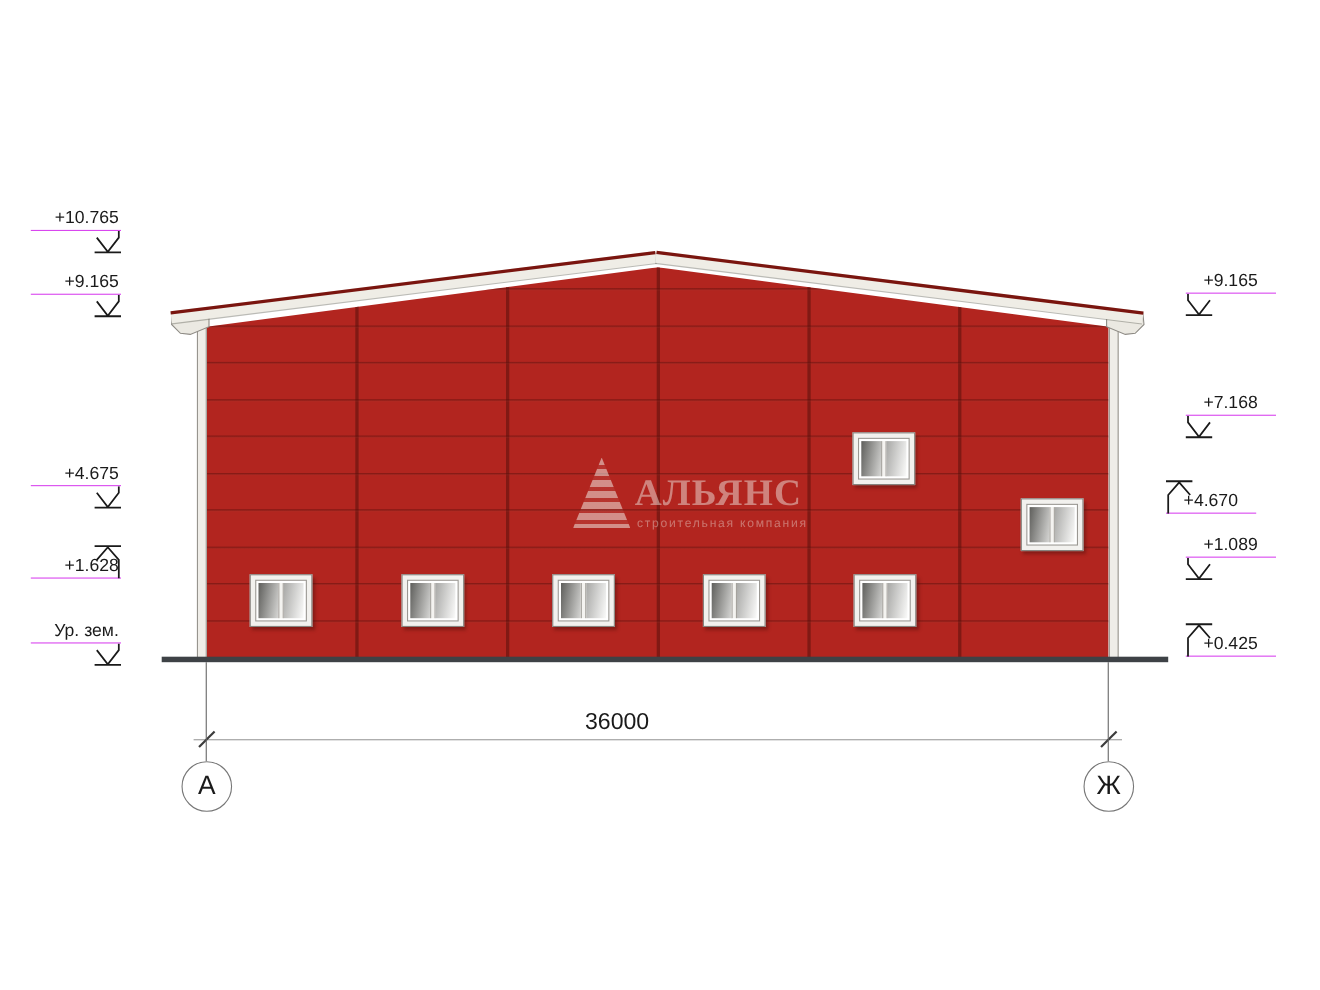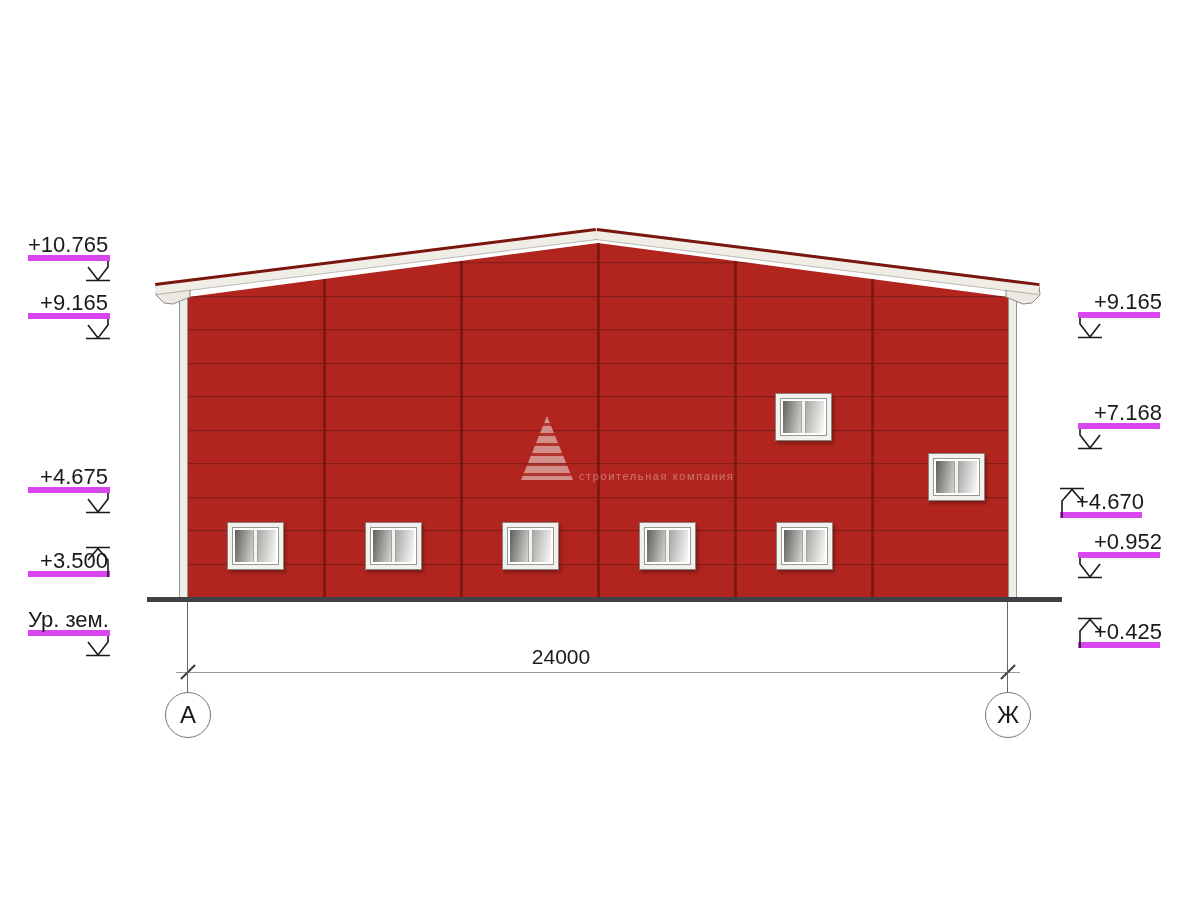--- a/index.html
+++ b/index.html
@@ -47,22 +47,22 @@
             background:repeating-linear-gradient(to bottom,
               rgba(238,230,224,.55) 0 7px, rgba(238,230,224,.08) 7px 10px); }
   .wm-brand { position:absolute; left:62px; top:18px; font-family:"Liberation Serif", serif;
               font-weight:bold; font-size:34px; letter-spacing:1px; color:rgba(236,226,220,.5);
               white-space:nowrap; }
   .wm-tag { position:absolute; left:64px; top:58px; font-size:11px; letter-spacing:1.6px;
             color:rgba(236,226,220,.42); white-space:nowrap; }
 
   
   .elev { position:absolute; width:82px; }
-  .elev-label { font-size:22px; line-height:21px; white-space:nowrap;
-                border-bottom:6px solid #d946ef;margin-top:46px; }
+  .elev-label { font-size:16px; line-height:21px; white-space:nowrap;
+                border-bottom:1px solid #d946ef; }
   .elev-l .elev-label { text-align:right; padding-right:2px; }
   .elev-r .elev-label { text-align:left; padding-left:16px; }
   .arr { position:absolute; }
   .arr-down { top:100%; }
   .arr-up { bottom:0; }
   .elev-l .arr { right:-1px; }
   .elev-r .arr { left:-1px; transform:scaleX(-1); }
 
   
   .dim-line { position:absolute; left:176px; top:672px; width:844px; height:1px; background:#9B9B9B; }
@@ -94,20 +94,21 @@
     <div class="hline" style="top:135px"></div>
     <div class="hline" style="top:168px"></div>
     <div class="hline" style="top:202px"></div>
     <div class="hline" style="top:235px"></div>
     <div class="hline" style="top:269px"></div>
     <div class="hline" style="top:302px"></div>
     <div class="hline" style="top:336px"></div>
 
     <div class="wm">
       <div class="wm-tri"></div>
+      <div class="wm-brand">АЛЬЯНС</div>
       <div class="wm-tag">строительная компания</div>
     </div>
 
     <div class="win" style="left:39px;  top:294px">
       <div class="sash">
           <div class="pane pane-a"></div>
           <div class="mull"></div>
           <div class="pane pane-b"></div>
         </div>
       </div>
@@ -165,21 +166,21 @@
   </svg>
 
   <div class="roof roof-left"></div>
   <div class="roof roof-right"></div>
 
   <div class="ground"></div>
 
   <div class="dim-line"></div>
   <div class="dim-tick" style="left:178px"></div>
   <div class="dim-tick" style="left:998px"></div>
-  <div class="dim-text">24000</div>
+  <div class="dim-text">36000</div>
 
   <div class="axline" style="left:187px"></div>
   <div class="axline" style="left:1007px"></div>
   <div class="axcircle" style="left:165px">А</div>
   <div class="axcircle" style="left:985px">Ж</div>
 
   <div class="elev elev-l" style="left:28px; top:188px">
     <div class="elev-label">+10.765</div>
     <svg class="arr arr-down" width="26" height="21" viewBox="0 0 26 21">
         <path d="M23 0 V6 L13 19 L3 6 M1 19.5 H25" stroke="#1a1a1a" stroke-width="1.6" fill="none"></path>
@@ -191,21 +192,21 @@
         <path d="M23 0 V6 L13 19 L3 6 M1 19.5 H25" stroke="#1a1a1a" stroke-width="1.6" fill="none"></path>
       </svg>
   </div>
   <div class="elev elev-l" style="left:28px; top:420px">
     <div class="elev-label">+4.675</div>
     <svg class="arr arr-down" width="26" height="21" viewBox="0 0 26 21">
         <path d="M23 0 V6 L13 19 L3 6 M1 19.5 H25" stroke="#1a1a1a" stroke-width="1.6" fill="none"></path>
       </svg>
   </div>
   <div class="elev elev-l" style="left:28px; top:504px">
-    <div class="elev-label">+3.500</div>
+    <div class="elev-label">+1.628</div>
     <svg class="arr arr-up" width="26" height="31" viewBox="0 0 26 31">
         <path d="M1 1.5 H25 M3 14 L13 2.5 L23 14 V31" stroke="#1a1a1a" stroke-width="1.6" fill="none"></path>
       </svg>
   </div>
   <div class="elev elev-l" style="left:28px; top:563px">
     <div class="elev-label">Ур. зем.</div>
     <svg class="arr arr-down" width="26" height="21" viewBox="0 0 26 21">
         <path d="M23 0 V6 L13 19 L3 6 M1 19.5 H25" stroke="#1a1a1a" stroke-width="1.6" fill="none"></path>
       </svg>
   </div>
@@ -222,21 +223,21 @@
         <path d="M23 0 V6 L13 19 L3 6 M1 19.5 H25" stroke="#1a1a1a" stroke-width="1.6" fill="none"></path>
       </svg>
   </div>
   <div class="elev elev-r" style="left:1060px; top:445px">
     <div class="elev-label">+4.670</div>
     <svg class="arr arr-up" width="26" height="31" viewBox="0 0 26 31">
         <path d="M1 1.5 H25 M3 14 L13 2.5 L23 14 V31" stroke="#1a1a1a" stroke-width="1.6" fill="none"></path>
       </svg>
   </div>
   <div class="elev elev-r" style="left:1078px; top:485px">
-    <div class="elev-label">+0.952</div>
+    <div class="elev-label">+1.089</div>
     <svg class="arr arr-down" width="26" height="21" viewBox="0 0 26 21">
         <path d="M23 0 V6 L13 19 L3 6 M1 19.5 H25" stroke="#1a1a1a" stroke-width="1.6" fill="none"></path>
       </svg>
   </div>
   <div class="elev elev-r" style="left:1078px; top:575px">
     <div class="elev-label">+0.425</div>
     <svg class="arr arr-up" width="26" height="31" viewBox="0 0 26 31">
         <path d="M1 1.5 H25 M3 14 L13 2.5 L23 14 V31" stroke="#1a1a1a" stroke-width="1.6" fill="none"></path>
       </svg>
   </div>

